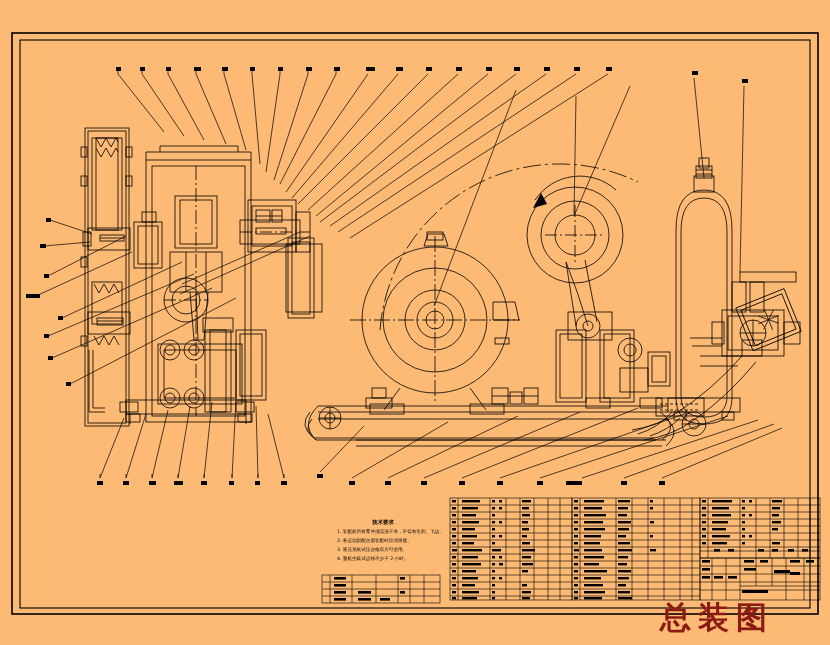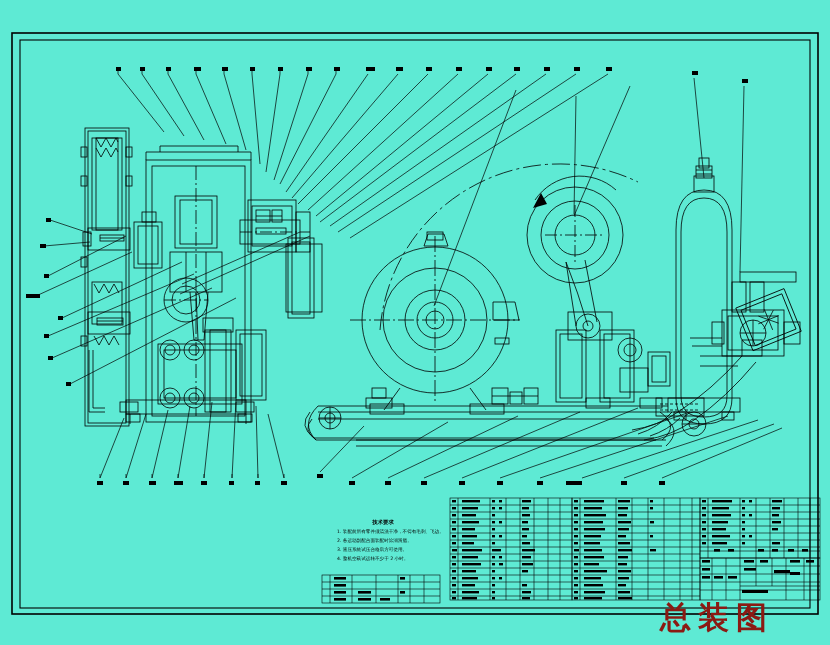--- a/index.html
+++ b/index.html
@@ -1,18 +1,18 @@
 <!DOCTYPE html>
 <html><head>
 <meta charset="utf-8">
 <style>
   html,body{margin:0;padding:0;background:#ffffff;}
   body{width:830px;height:645px;overflow:hidden;
        font-family:"Liberation Sans",sans-serif;}
-  #sheet{position:relative;width:830px;height:645px;background:#5eead4;}
+  #sheet{position:relative;width:830px;height:645px;background:#fdba74;}
   #cad{position:absolute;left:0;top:0;width:830px;height:645px;}
   .ttl-red{position:absolute;left:660px;top:596px;width:160px;height:42px;
            color:#8b1a13;font-family:"DejaVu Sans",sans-serif;font-weight:bold;
            font-size:31px;letter-spacing:7px;line-height:42px;white-space:nowrap;}
 </style>
 </head>
 <body>
 
 <div id="sheet">
 

